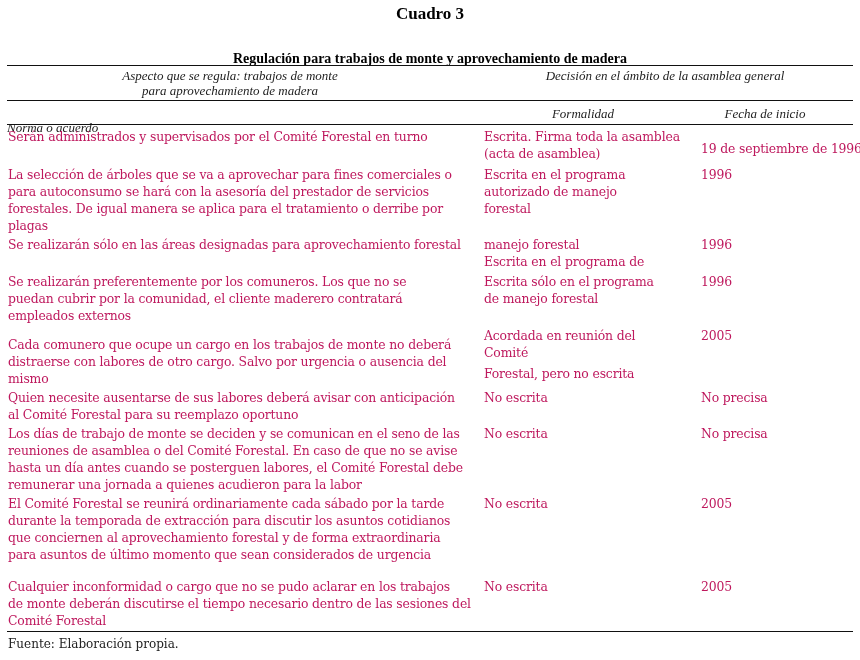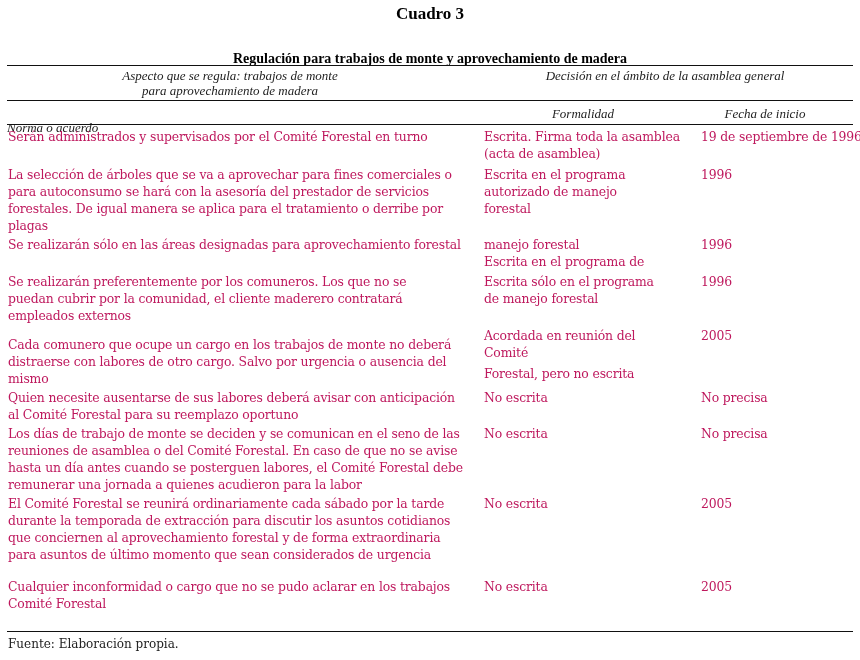--- a/index.html
+++ b/index.html
@@ -65,21 +65,21 @@
 
 <div id="table-body">
     <div></div>
     <div class="cell c1" style="top: 128px;">
       <span class="line">Serán administrados y supervisados por el Comité Forestal en turno</span>
     </div>
     <div class="cell c2" style="top: 128px;">
       <span class="line">Escrita. Firma toda la asamblea</span>
       <span class="line">(acta de asamblea)</span>
     </div>
-    <div class="cell c3" style="top: 128px;">19 de septiembre de 1996</div>
+    <div class="cell c3" style="top: 140px;">19 de septiembre de 1996</div>
     <div></div>
     <div class="cell c1" style="top: 166px;">
       <span class="line">La selección de árboles que se va a aprovechar para fines comerciales o</span>
       <span class="line">para autoconsumo se hará con la asesoría del prestador de servicios</span>
       <span class="line">forestales. De igual manera se aplica para el tratamiento o derribe por</span>
       <span class="line">plagas</span>
     </div>
     <div class="cell c2" style="top: 166px;">
       <span class="line">Escrita en el programa</span>
       <span class="line">autorizado de manejo</span>
@@ -145,20 +145,21 @@
       <span class="line">que conciernen al aprovechamiento forestal y de forma extraordinaria</span>
       <span class="line">para asuntos de último momento que sean considerados de urgencia</span>
     </div>
     <div class="cell c2" style="top: 495px;">
       <span class="line">No escrita</span>
     </div>
     <div class="cell c3" style="top: 495px;">2005</div>
     <div></div>
     <div class="cell c1" style="top: 578px;">
       <span class="line">Cualquier inconformidad o cargo que no se pudo aclarar en los trabajos</span>
+      <span class="line">de monte deberán discutirse el tiempo necesario dentro de las sesiones del</span>
       <span class="line">Comité Forestal</span>
     </div>
     <div class="cell c2" style="top: 578px;">
       <span class="line">No escrita</span>
     </div>
     <div class="cell c3" style="top: 578px;">2005</div>
   </div>
 
 <div class="rule bot"></div>
 <div class="note">Fuente: Elaboración propia.</div>

